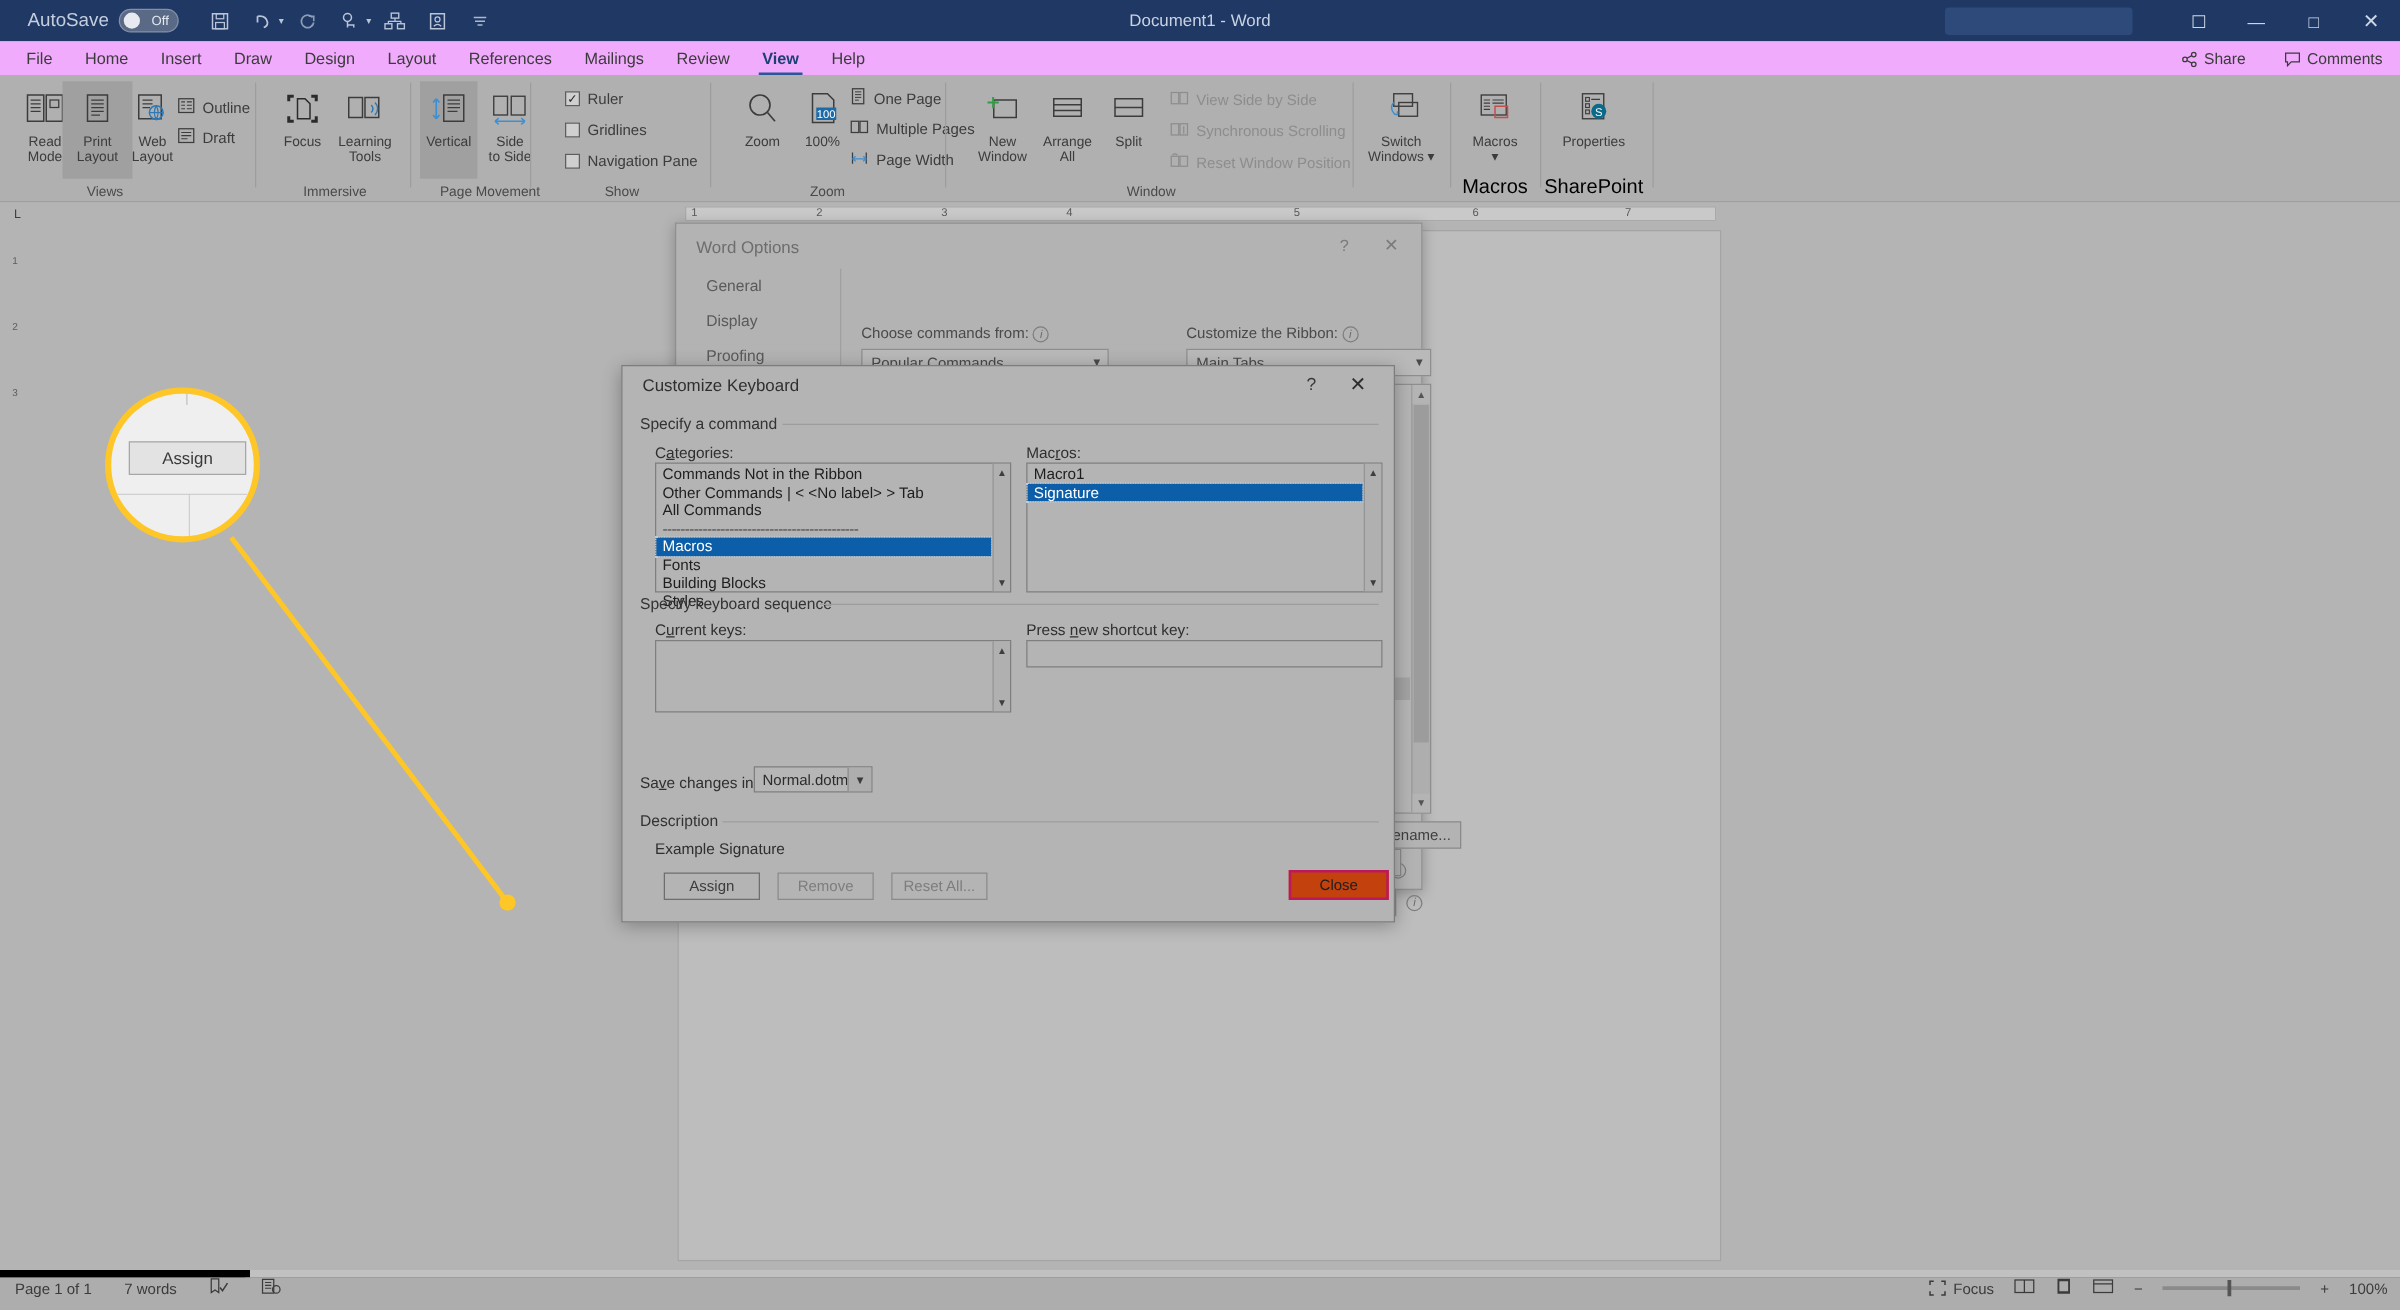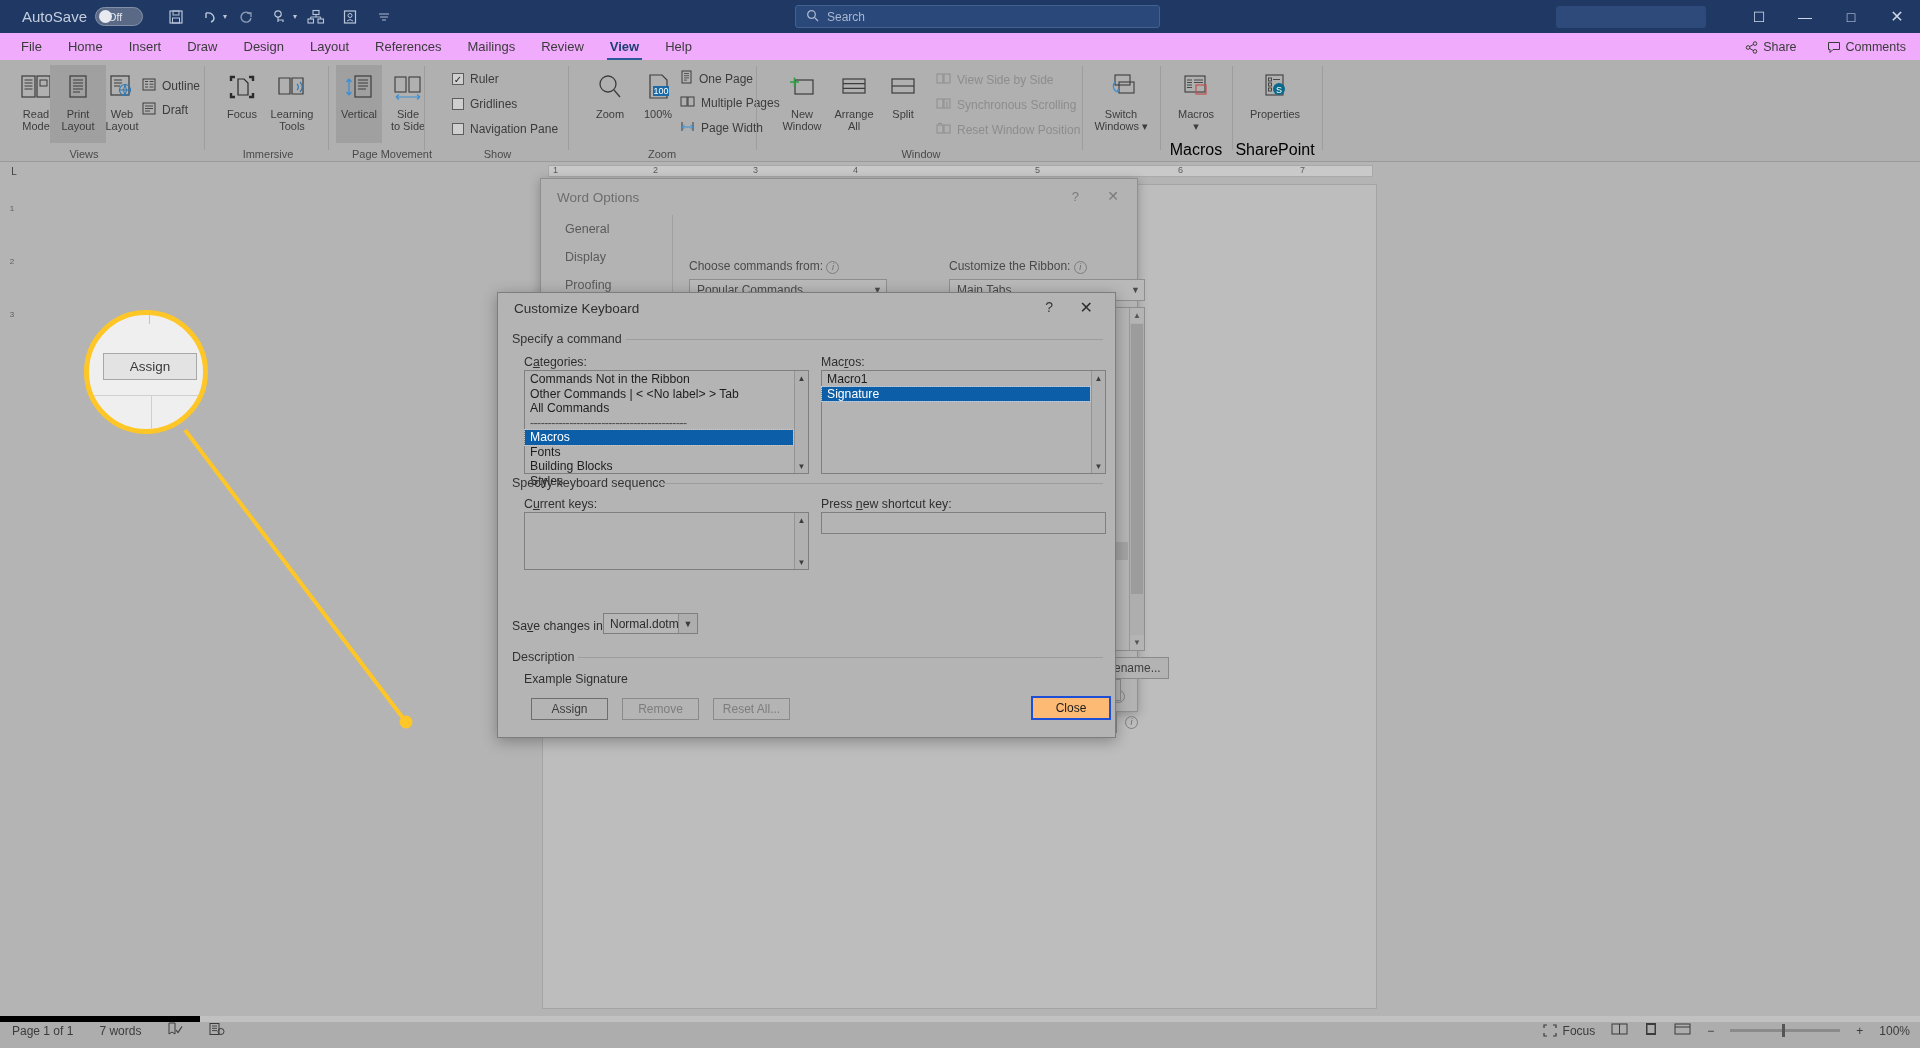--- a/index.html
+++ b/index.html
@@ -18,21 +18,21 @@
     background:#1f3864; display:flex; align-items:center;
     color:#cfd8e8; font-size:13px;
   }
   .autosave-wrap { display:flex; align-items:center; gap:8px; margin-left:22px; }
   .autosave-label { color:#c5cede; font-size:15px; }
   .toggle-pill {
     width:48px; height:19px; border-radius:10px; background:#5a6a86;
     border:1px solid #8391a8; position:relative; display:flex; align-items:center;
   }
   .toggle-knob { width:13px; height:13px; border-radius:50%; background:#e7eaf0; margin-left:3px; }
-  .toggle-text { position:absolute; right:20px; font-size:10.5px; color:#e3e8f0;padding-left:24px; }
+  .toggle-text { position:absolute; right:7px; font-size:10.5px; color:#e3e8f0;padding-left:24px; }
   .qat { display:flex; align-items:center; gap:4px; margin-left:18px; }
   .qat-btn {
     width:30px; height:26px; display:flex; align-items:center; justify-content:center;
     color:#c8d2e3; font-size:15px; opacity:.92;
   }
   .qat-caret { font-size:8px; margin-left:-6px; color:#b9c4d6; }
   .title-center {
     position:absolute; left:0; right:0; text-align:center;
     font-size:13.5px; color:#c9d3e4; pointer-events:none;
   }
@@ -167,21 +167,21 @@
   .ck-input {
     position:absolute; background:#b4b4b4; border:1px solid #7f7f7f;
   }
   .ck-sbar { position:absolute; right:0; top:0; width:14px; bottom:0; background:#b0b0b0; border-left:1px solid #949494; }
   .ck-arr { height:14px; display:flex; align-items:center; justify-content:center; font-size:8px; color:#3e3e3e; }
   .ck-btn {
     position:absolute; height:22px; background:#b4b4b4; border:1px solid #6e6e6e;
     font-size:12px; color:#3d3d3d; display:flex; align-items:center; justify-content:center;
   }
   .ck-btn.dis { color:#7d7d7d; border-color:#8a8a8a; }
-  .ck-btn.primary { border:2px solid #1d4ed8; background:#fdba74; color:#202020; }
+  .ck-btn.primary { border:2px solid #be185d; background:#c2410c; color:#202020; }
   .ck-combo {
     position:absolute; height:21px; background:#b6b6b6; border:1px solid #7f7f7f;
     display:flex; align-items:center; font-size:12px; color:#2c2c2c; padding-left:6px;
   }
   .ck-combo .drop { position:absolute; right:0; top:0; bottom:0; width:19px; background:#aeaeae;
                     border-left:1px solid #8c8c8c; display:flex; align-items:center; justify-content:center;
                     font-size:9px; color:#3a3a3a;}
 
   
   .magnifier {
@@ -270,29 +270,20 @@
             <path d="M5 12 Q8 9 11 12" fill="none" stroke="#c8d2e3" stroke-width="1"></path>
           </svg>
       </span>
       <span class="qat-btn">
         <svg width="14" height="14" viewBox="0 0 14 14">
             <path d="M2 4 L12 4 M3 7 L11 7 M5 10 L9 10" fill="none" stroke="#b9c4d6" stroke-width="1.1"></path>
           </svg>
       </span>
     </div>
     <div class="title-center">Document1  -  Word</div>
-    <div class="searchbox">
-      <span>
-        <svg width="13" height="13" viewBox="0 0 13 13">
-            <circle cx="5.5" cy="5.5" r="3.8" fill="none" stroke="#a9b7cf" stroke-width="1.3"></circle>
-            <path d="M8.4 8.4 L12 12" stroke="#a9b7cf" stroke-width="1.3"></path>
-          </svg>
-      </span>
-      <span>Search</span>
-    </div>
     <div class="win-right">
       <span class="acct-pill"></span>
       <span class="win-btn">☐</span>
       <span class="win-btn">—</span>
       <span class="win-btn">□</span>
       <span class="win-btn close-x">✕</span>
     </div>
   </div>
 
   <div class="ribbon-tabs">

